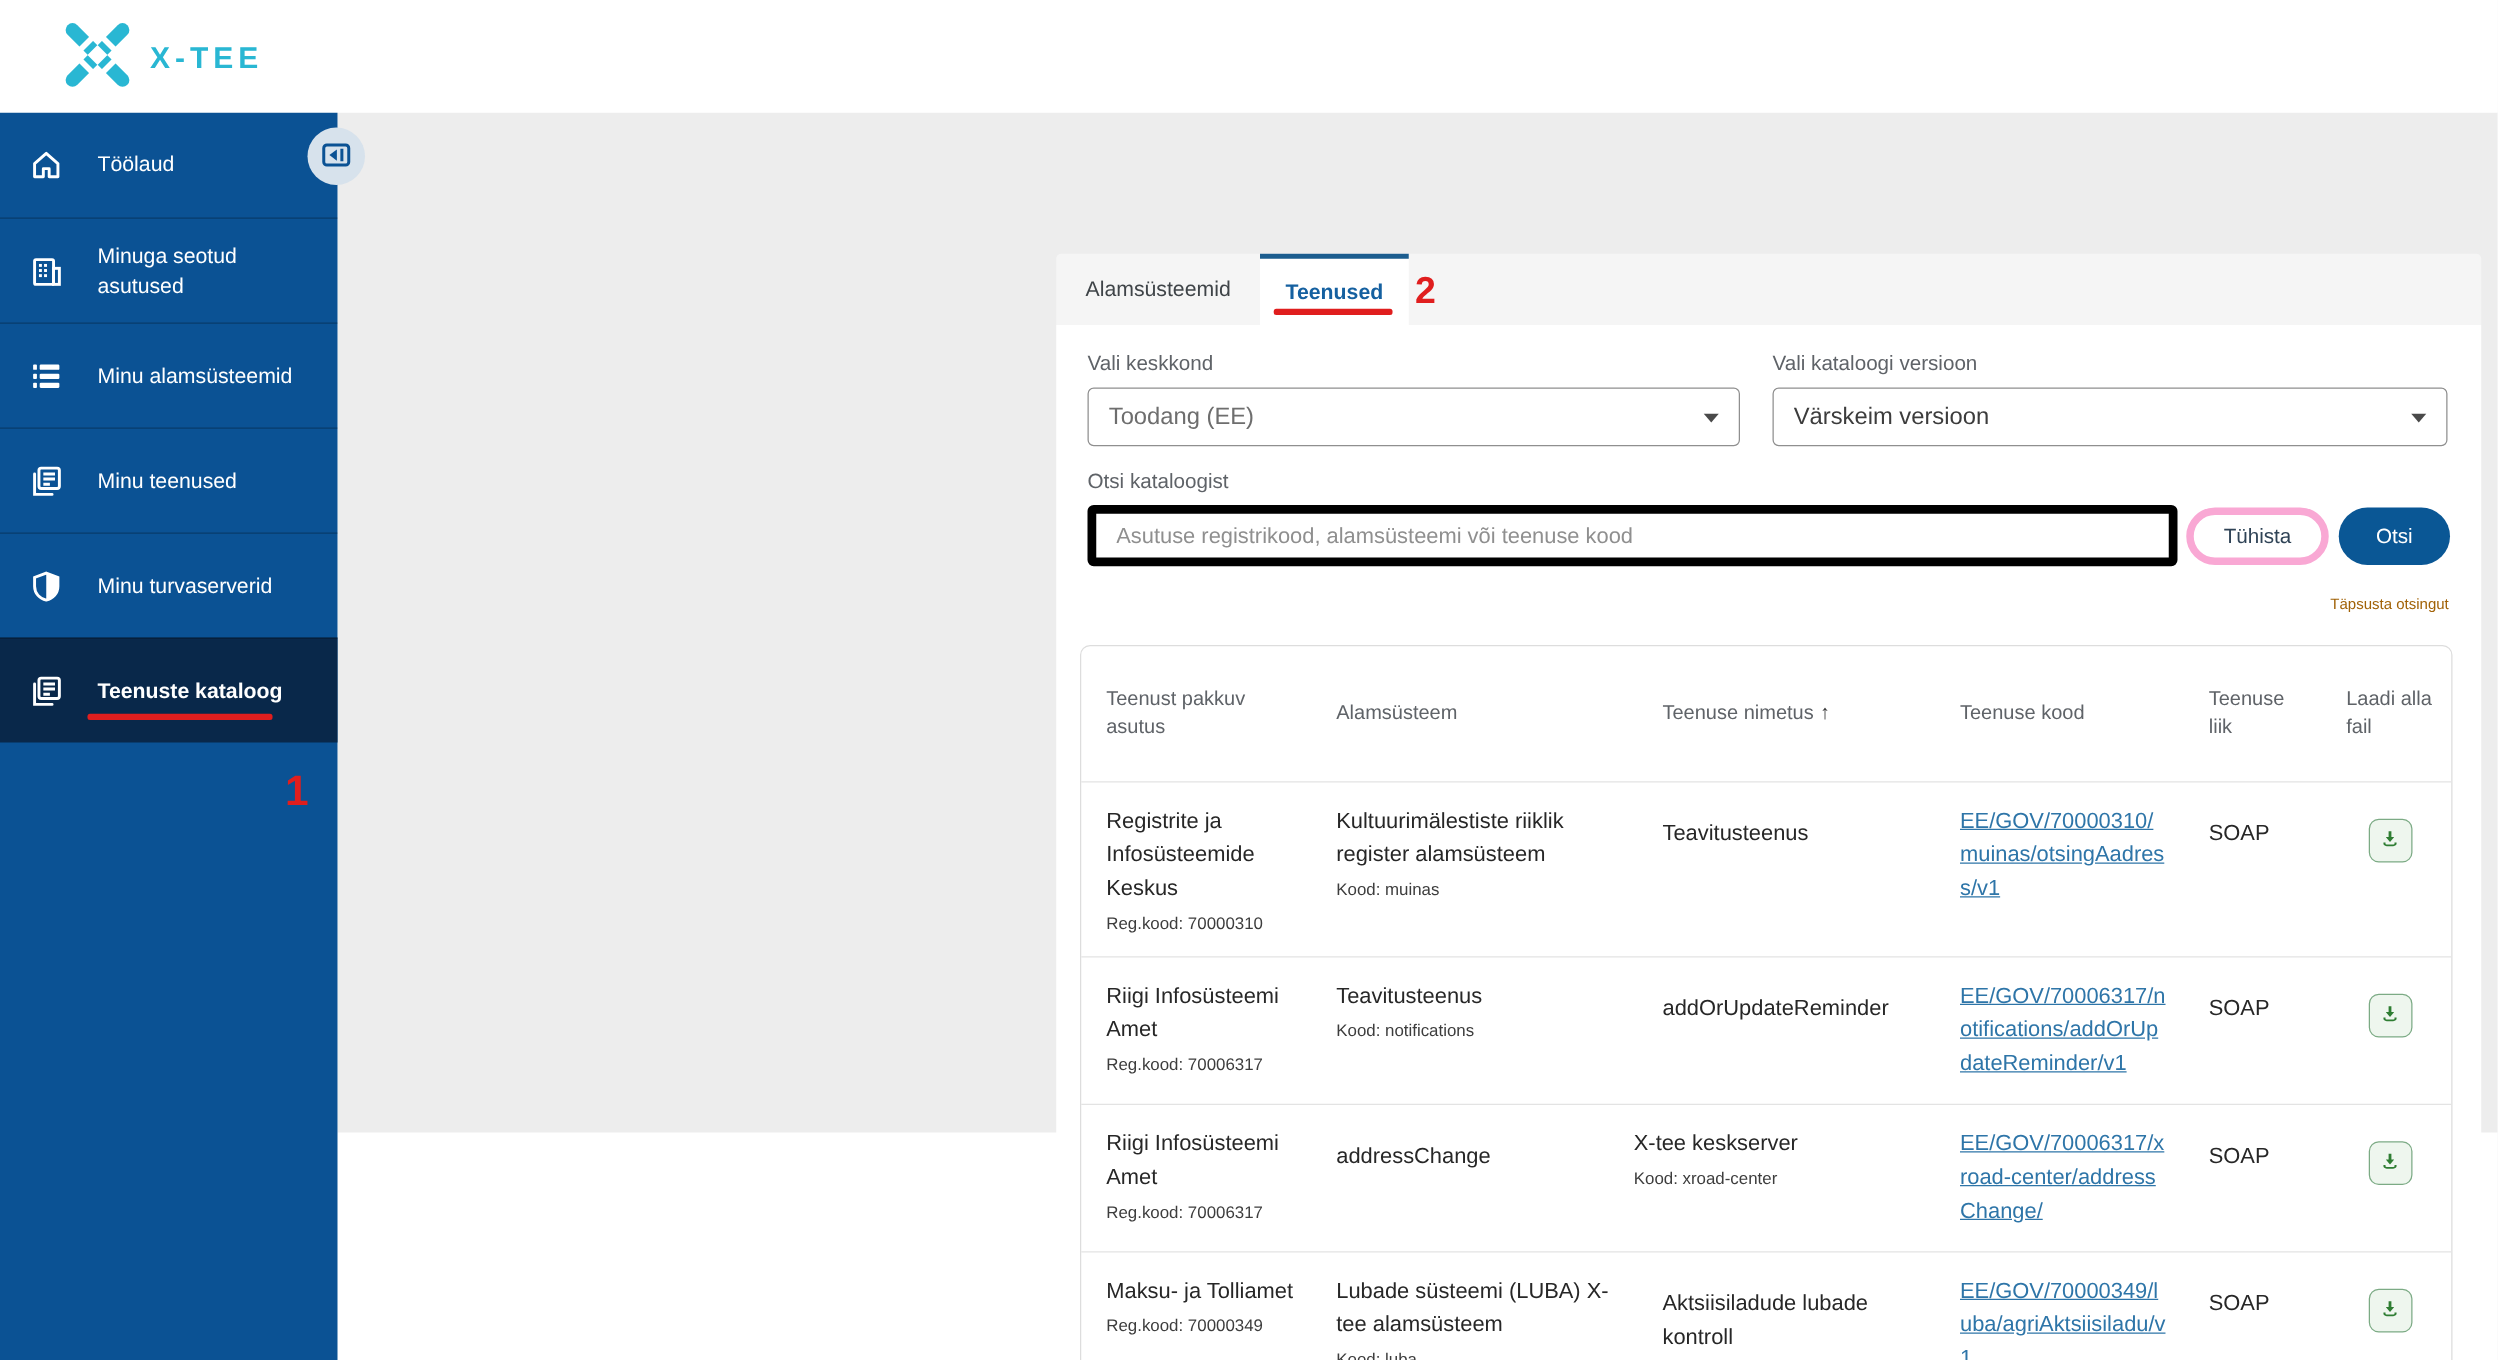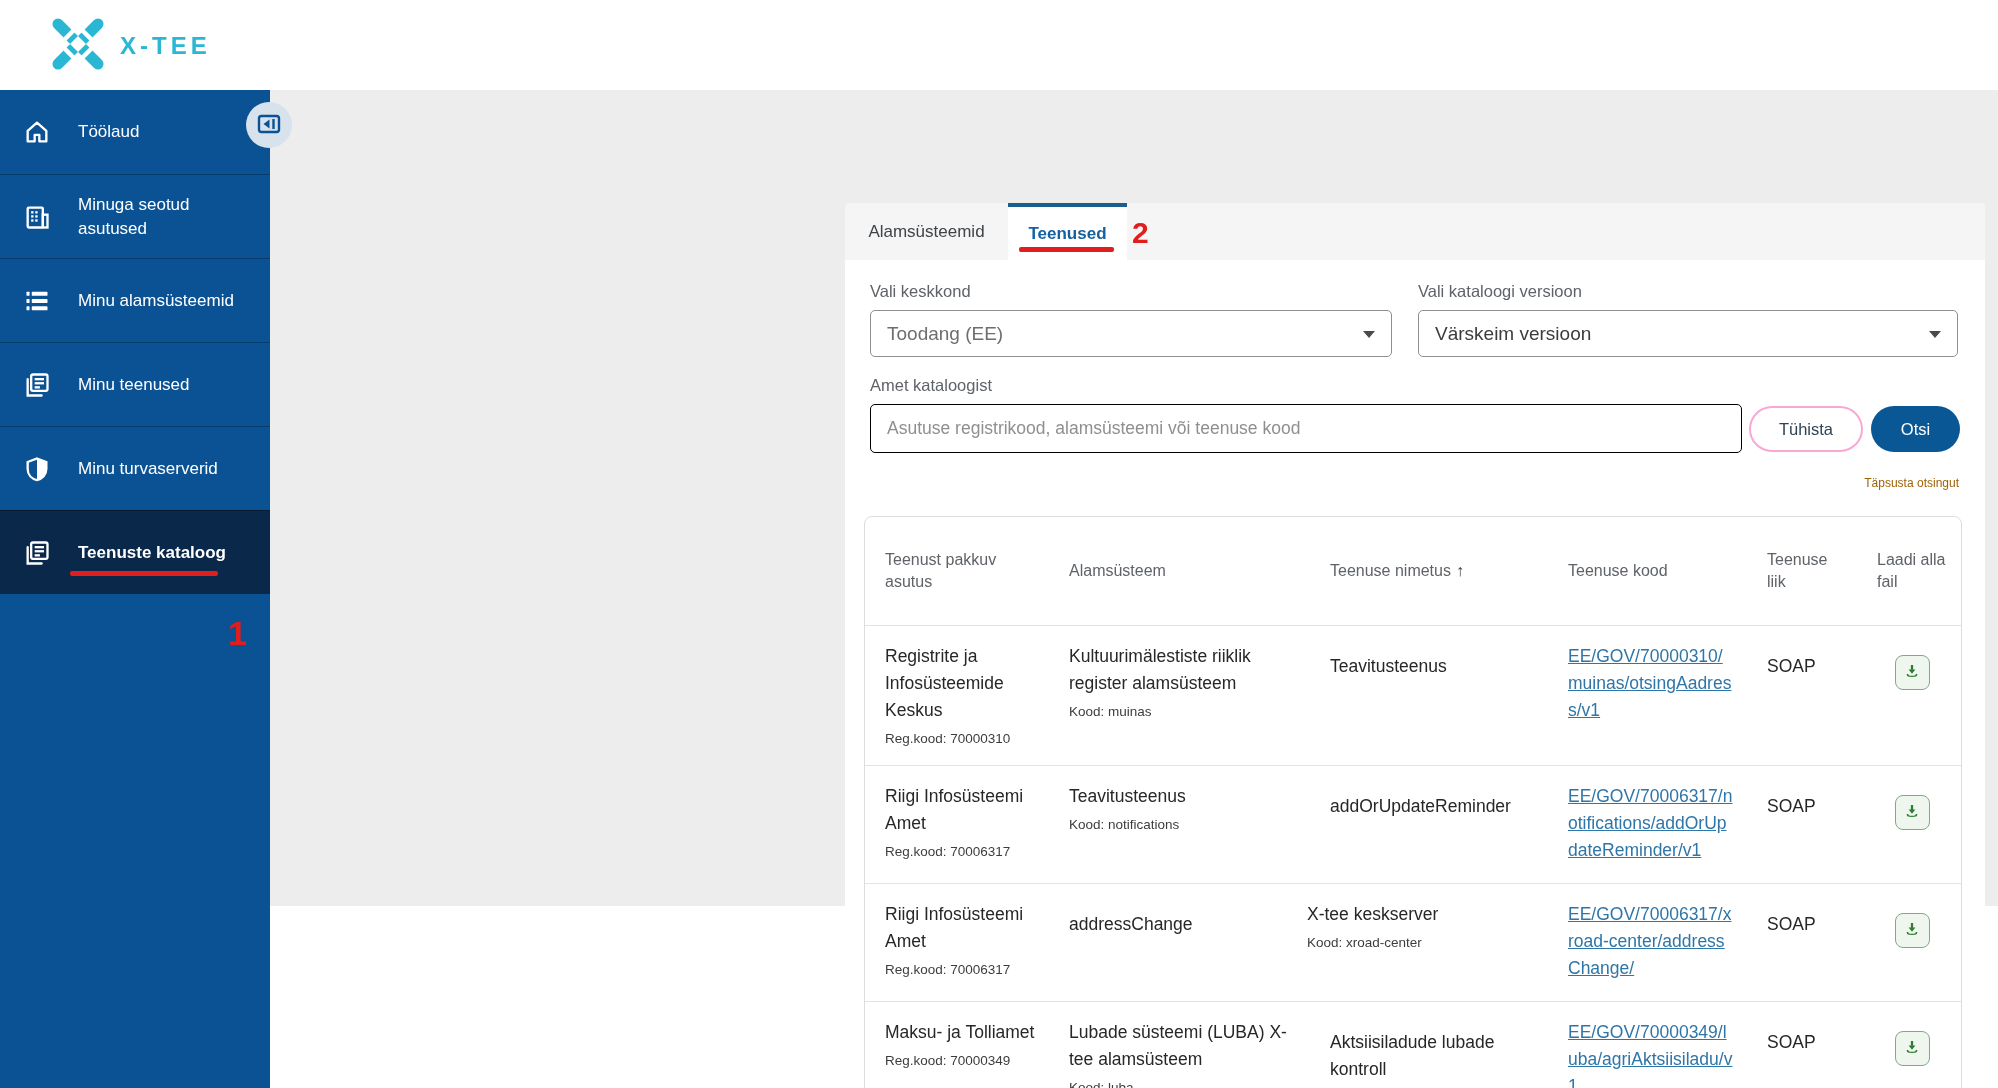--- a/index.html
+++ b/index.html
@@ -63,27 +63,27 @@
   .select-box{ position:absolute; height:47px; border:1px solid #8F8F8F; border-radius:5px;
     background:#fff; display:flex; align-items:center; padding:0 44px 0 16px; font-size:19px;
     cursor:pointer; }
   .sel-env{ left:25px; top:50px; width:522px; color:#6E6E6E; }
   .sel-ver{ left:573px; top:50px; width:540px; color:#3C3C3C; }
   .caret{ position:absolute; right:16px; top:20px; width:0; height:0;
     border-left:6px solid transparent; border-right:6px solid transparent;
     border-top:7px solid #4A4A4A; }
 
   .search-input{ position:absolute; left:25px; top:144px; width:872px; height:49px;
-    border:1px solid #000000; border-radius:5px; padding:0 16px; font-size:17.5px;
+    border:7px solid #000000; border-radius:5px; padding:0 16px; font-size:17.5px;
     font-family:"Liberation Sans", sans-serif; color:#2b2b2b; }
   .search-input::placeholder{ color:#8F8F8F; }
 
   .btn{ position:absolute; height:46px; border-radius:23px; font-size:16.5px; font-weight:500;
     font-family:"Liberation Sans", sans-serif; cursor:pointer; }
-  .btn-clear{ left:904px; top:146px; width:114px; background:#fff; border:2px solid #f9a8d4; color:#2F4356; }
+  .btn-clear{ left:904px; top:146px; width:114px; background:#fff; border:6px solid #f9a8d4; color:#2F4356; }
   .btn-search{ left:1026px; top:146px; width:89px; background:var(--accent-blue); border:none; color:#fff; }
 
   .advanced-link{ position:absolute; right:26px; top:216px; font-size:12px;
     color:#a16207; text-decoration:none; cursor:pointer; }
 
   
   .table{ position:absolute; left:19px; top:256px; width:1098px;
     border:1px solid #DDDDDD; border-radius:8px; background:#fff; }
   .t-head{ display:flex; min-height:108px; align-items:center; }
   .t-row{ display:flex; border-top:1px solid #E3E3E3; padding:17px 0 19px 0; }
@@ -239,21 +239,21 @@
         <span>Toodang (EE)</span>
         <span class="caret"></span>
       </div>
 
       <span class="field-label lbl-ver">Vali kataloogi versioon</span>
       <div class="select-box sel-ver">
         <span>Värskeim versioon</span>
         <span class="caret"></span>
       </div>
 
-      <span class="field-label lbl-search">Amet kataloogist</span>
+      <span class="field-label lbl-search">Otsi kataloogist</span>
       <input class="search-input" type="text" placeholder="Asutuse registrikood, alamsüsteemi või teenuse kood" style="">
       <button class="btn btn-clear">Tühista</button>
       <button class="btn btn-search">Otsi</button>
       <a class="advanced-link">Täpsusta otsingut</a>
 
       <div class="table">
         <div class="t-head">
           <div class="tc c1 th">Teenust pakkuv asutus</div>
           <div class="tc c2 th">Alamsüsteem</div>
           <div class="tc c3 th">

